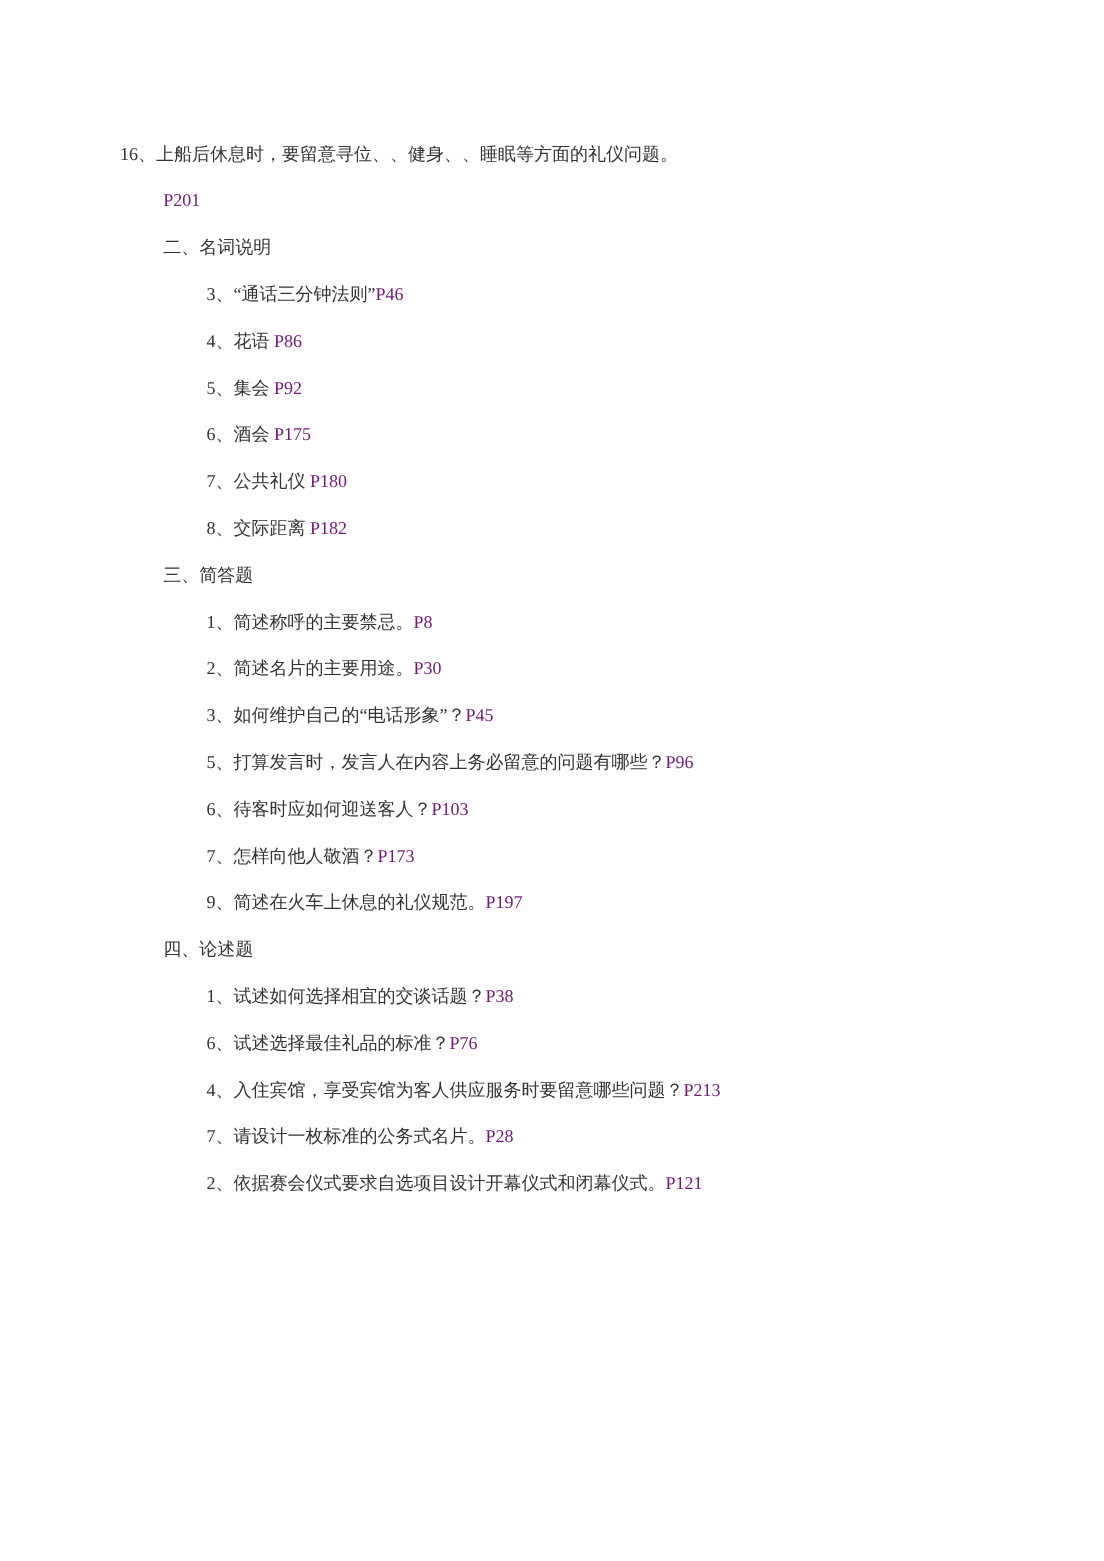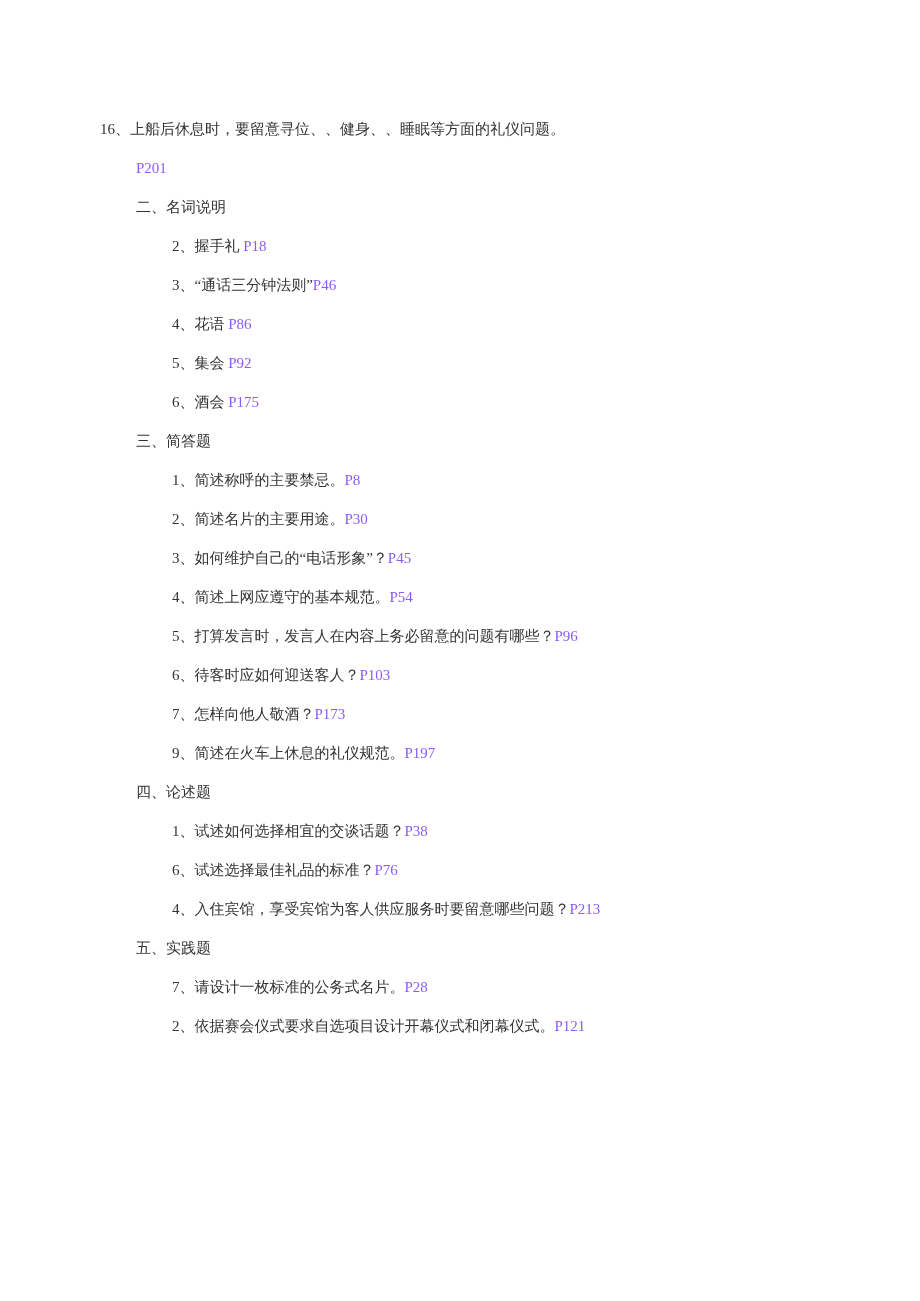--- a/index.html
+++ b/index.html
@@ -12,47 +12,46 @@
     width: 920px;
   }
   .page {
     padding: 110px 100px 60px 100px;
     line-height: 2.6;
   }
   .line {
     white-space: normal;
   }
   .ref {
-    color: #8b5cf6;
+    color: #701a75;
   }
   .indent-0 { padding-left: 0px; }
   .indent-1 { padding-left: 36px; }
   .indent-2 { padding-left: 72px; }
 </style>
 </head>
 <body>
 
 <div class="page" id="doc">
     <div class="line indent-0"><span>16、上船后休息时，要留意寻位、、健身、、睡眠等方面的礼仪问题。</span></div>
     <div class="line indent-1"><span></span><span class="ref">P201</span></div>
     <div class="line indent-1"><span>二、名词说明</span></div>
-    <div class="line indent-2"><span>2、握手礼 </span><span class="ref">P18</span></div>
     <div class="line indent-2"><span>3、“通话三分钟法则”</span><span class="ref">P46</span></div>
     <div class="line indent-2"><span>4、花语 </span><span class="ref">P86</span></div>
     <div class="line indent-2"><span>5、集会 </span><span class="ref">P92</span></div>
     <div class="line indent-2"><span>6、酒会 </span><span class="ref">P175</span></div>
+    <div class="line indent-2"><span>7、公共礼仪 </span><span class="ref">P180</span></div>
+    <div class="line indent-2"><span>8、交际距离 </span><span class="ref">P182</span></div>
     <div class="line indent-1"><span>三、简答题</span></div>
     <div class="line indent-2"><span>1、简述称呼的主要禁忌。</span><span class="ref">P8</span></div>
     <div class="line indent-2"><span>2、简述名片的主要用途。</span><span class="ref">P30</span></div>
     <div class="line indent-2"><span>3、如何维护自己的“电话形象”？</span><span class="ref">P45</span></div>
-    <div class="line indent-2"><span>4、简述上网应遵守的基本规范。</span><span class="ref">P54</span></div>
     <div class="line indent-2"><span>5、打算发言时，发言人在内容上务必留意的问题有哪些？</span><span class="ref">P96</span></div>
     <div class="line indent-2"><span>6、待客时应如何迎送客人？</span><span class="ref">P103</span></div>
     <div class="line indent-2"><span>7、怎样向他人敬酒？</span><span class="ref">P173</span></div>
     <div class="line indent-2"><span>9、简述在火车上休息的礼仪规范。</span><span class="ref">P197</span></div>
     <div class="line indent-1"><span>四、论述题</span></div>
     <div class="line indent-2"><span>1、试述如何选择相宜的交谈话题？</span><span class="ref">P38</span></div>
     <div class="line indent-2"><span>6、试述选择最佳礼品的标准？</span><span class="ref">P76</span></div>
     <div class="line indent-2"><span>4、入住宾馆，享受宾馆为客人供应服务时要留意哪些问题？</span><span class="ref">P213</span></div>
-    <div class="line indent-1"><span>五、实践题</span></div>
     <div class="line indent-2"><span>7、请设计一枚标准的公务式名片。</span><span class="ref">P28</span></div>
     <div class="line indent-2"><span>2、依据赛会仪式要求自选项目设计开幕仪式和闭幕仪式。</span><span class="ref">P121</span></div>
   </div>
 
 </body></html>

